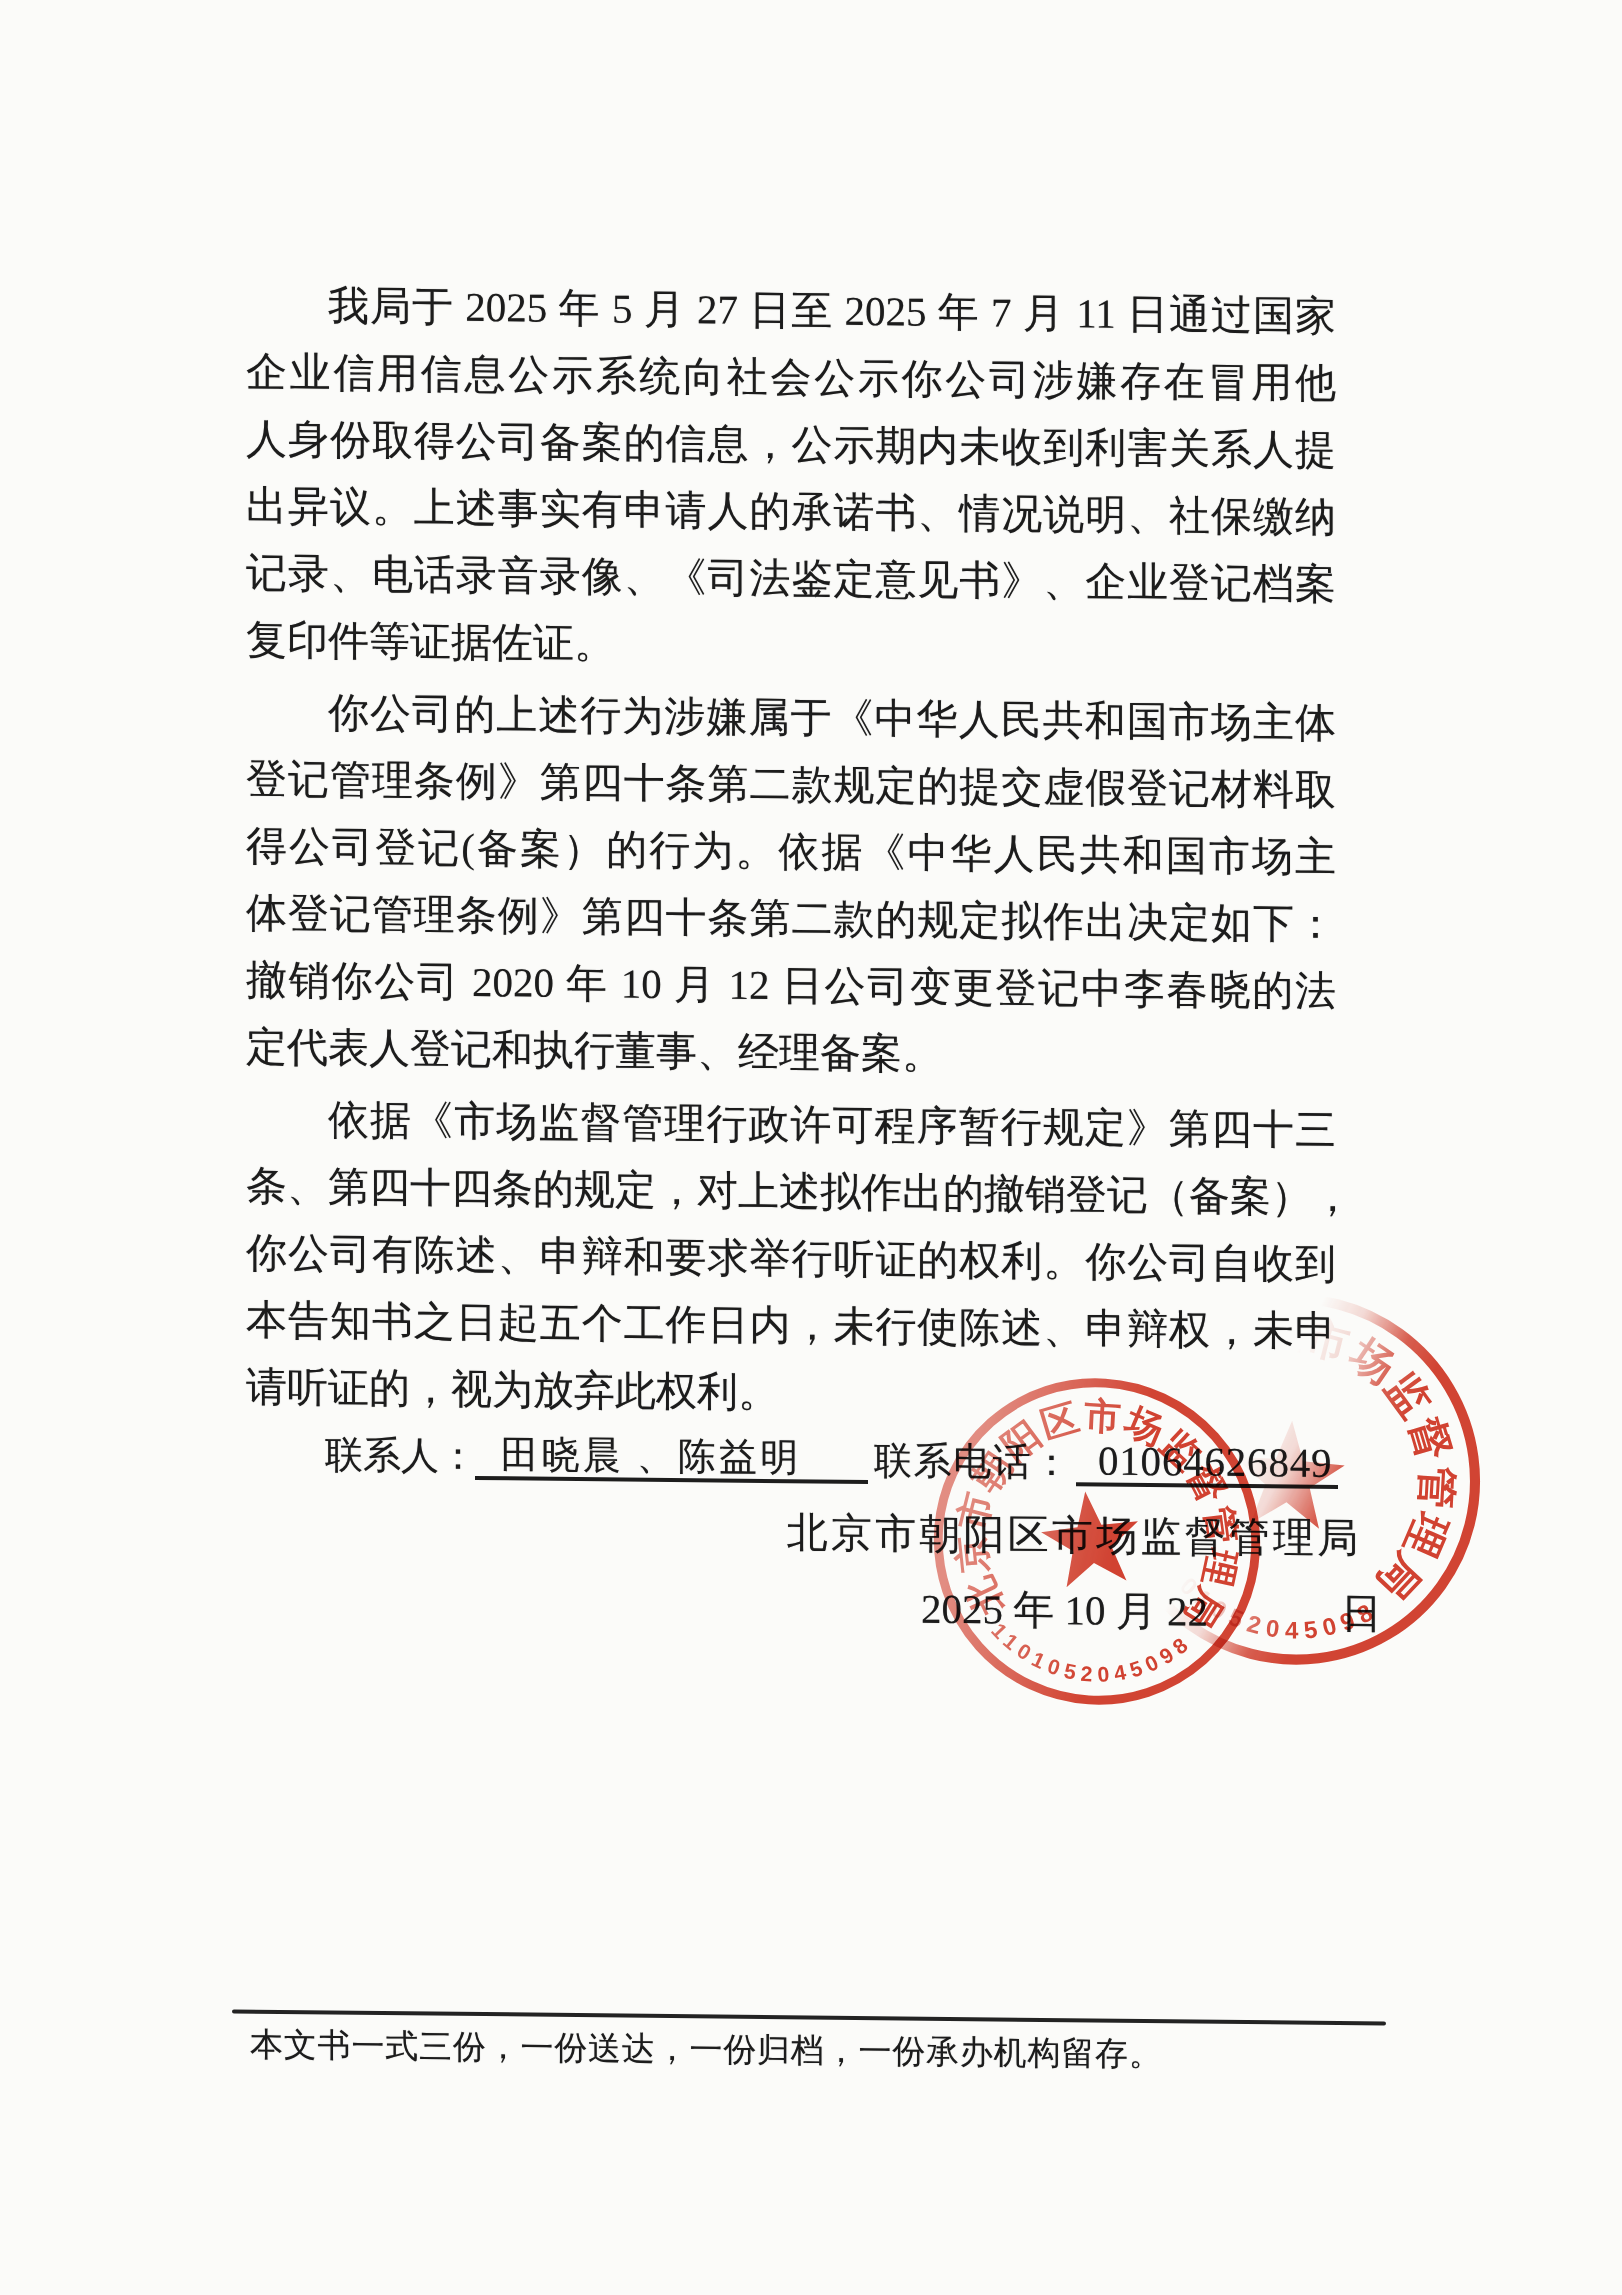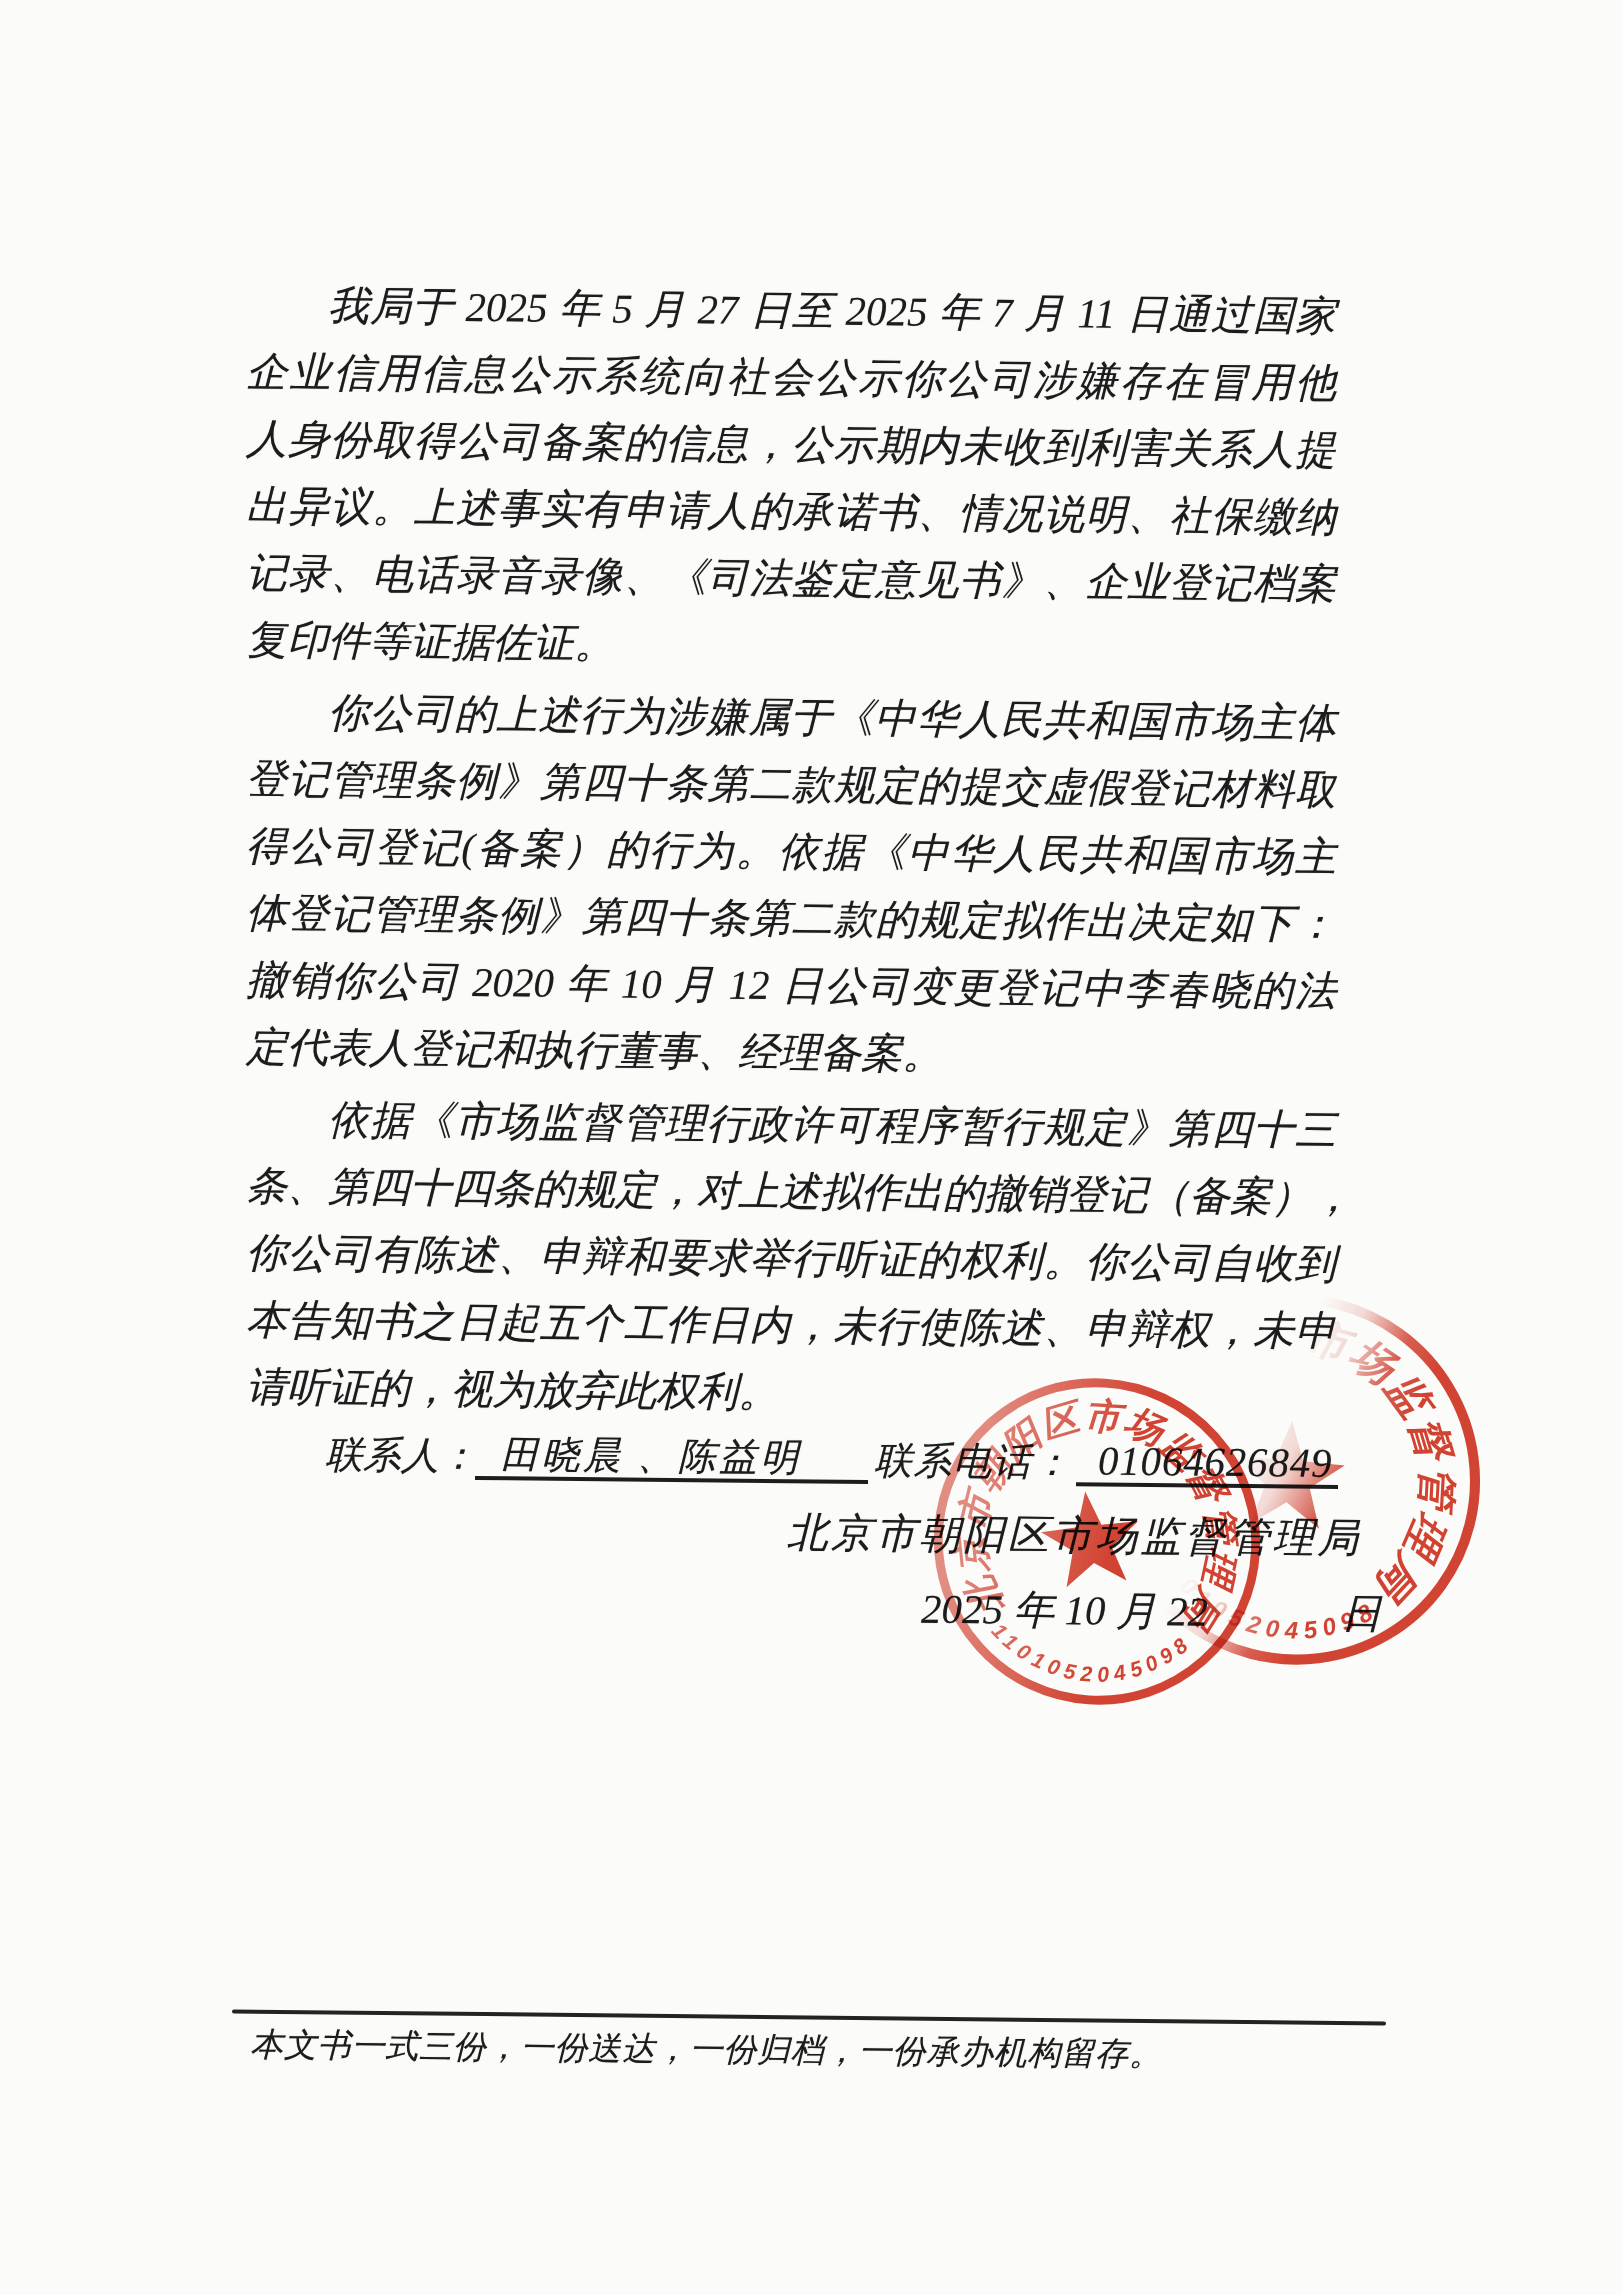--- a/index.html
+++ b/index.html
@@ -3,21 +3,20 @@
 <meta charset="utf-8">
 <style>
   html,body{margin:0;padding:0;background:#e8e8e6;}
   .sheet{
     position:relative;
     width:1623px;height:2295px;
     background:#fbfbf9;
     overflow:hidden;
     font-family:"Liberation Serif","DejaVu Serif",serif;
     color:#1c1c1c;
-    font-style:italic;
   }
   .content{
     position:absolute;inset:0;
     transform:skewY(0.6deg);
     transform-origin:0 0;
   }
   .textcol{
     position:absolute;left:246px;top:269px;width:1090px;
     font-size:41px;line-height:67px;
     text-shadow:0 0 0.8px rgba(25,25,25,.5);

